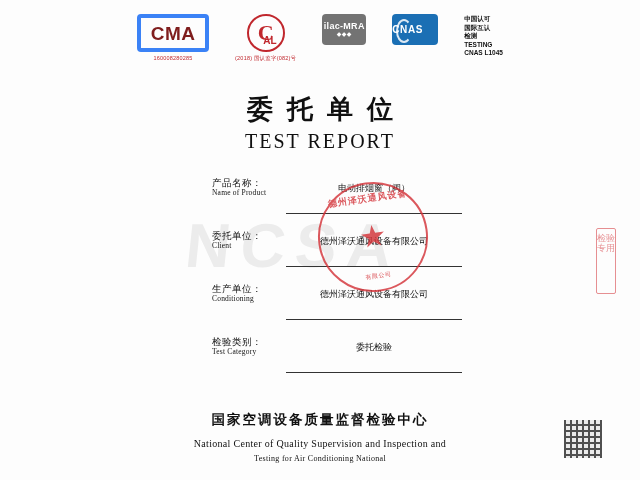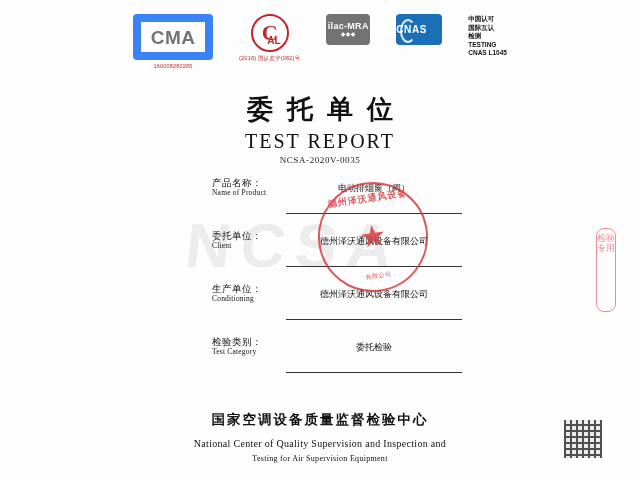--- a/index.html
+++ b/index.html
@@ -35,26 +35,26 @@
     gap: 26px;
   }
   .logo-block {
     display: flex;
     flex-direction: column;
     align-items: center;
   }
   .cma-mark {
     width: 64px;
     height: 30px;
-    border: 8px solid #3b82f6;
+    border: 4px solid #3b82f6;
     border-radius: 4px;
     display: flex;
     align-items: center;
     justify-content: center;
-    color: #737373;
+    color: #7f1d1d;
     font-family: "Liberation Sans", sans-serif;
     font-weight: bold;
     font-size: 15px;
     letter-spacing: 0.5px;
   }
   .cma-mark .c-big {
     font-size: 19px;
     line-height: 1;
   }
   .logo-caption {
@@ -308,23 +308,23 @@
     transform: skewX(-6deg);
     pointer-events: none;
   }
 
   
   .side-stamp {
     position: absolute;
     right: 24px;
     top: 228px;
     width: 20px;
-    height: 84px;
+    height: 66px;
     border: 1.5px solid #d4343a;
-    border-radius: 8px;
+    border-radius: 2px;
     opacity: 0.55;
     color: #d4343a;
     font-size: 9px;
     line-height: 1.15;
     text-align: right;
     padding-top: 4px;
     box-sizing: border-box;
   }
 
   
@@ -382,21 +382,20 @@
       <span>检测</span>
       <span>TESTING</span>
       <span>CNAS L1045</span>
     </div>
   </div>
 
   <div class="watermark">NCSA</div>
 
   <div class="title-cn">委托单位</div>
   <div class="title-en">TEST REPORT</div>
-  <div class="report-no">NCSA-2020V-0035</div>
 
   <div class="fields">
 
     <div class="field-row">
       <div class="field-label">
         <span class="cn">产品名称：</span>
         <span class="en">Name of Product</span>
       </div>
       <div class="field-value">电动排烟窗（阀）</div>
     </div>
@@ -431,18 +430,18 @@
     <div class="seal-top">德州泽沃通风设备</div>
     <div class="star">★</div>
     <div class="seal-bottom">有限公司</div>
   </div>
 
   <div class="side-stamp">检验专用</div>
 
   <div class="footer">
     <div class="org-cn">国家空调设备质量监督检验中心</div>
     <div class="org-en1">National Center of Quality Supervision and Inspection and</div>
-    <div class="org-en2">Testing for Air Supervision Equipment</div>
+    <div class="org-en2">Testing for Air Conditioning National</div>
   </div>
 
   <div class="qr"></div>
 
 </div>
 
 </body></html>

